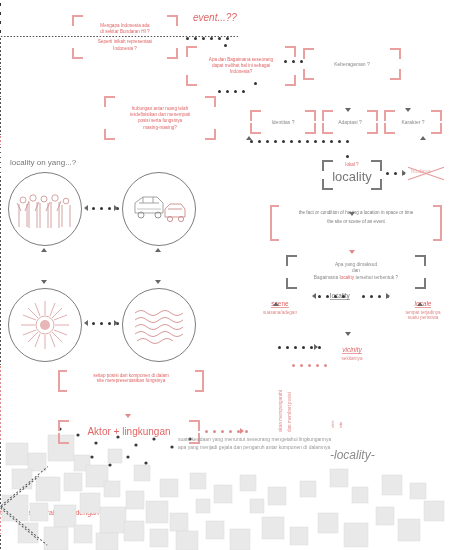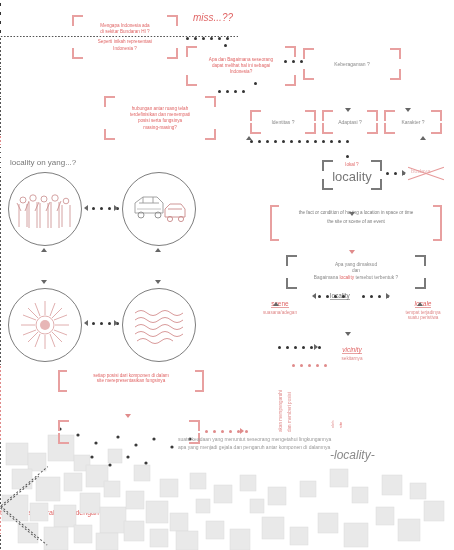--- a/index.html
+++ b/index.html
@@ -148,21 +148,21 @@
     <span class="bk br"></span>
     <div class="inner">
       <div class="q">Mengapa Indonesia ada</div>
       <div class="q">di sekitar Bundaran HI ?</div>
       <div style="height:4px"></div>
       <div class="q">Seperti inikah representasi</div>
       <div class="q">Indonesia ?</div>
     </div>
   </div>
 
-  <div class="miss" style="left:193px;top:12px;">miss...??</div>
+  <div class="miss" style="left:193px;top:12px;">event...??</div>
 
   <div class="bigdots" style="left:186px;top:37px;">
     <i></i>
       <i></i>
       <i></i>
       <i></i>
       <i></i>
       <i></i>
   </div>
   <div class="bigdots" style="left:224px;top:44px;">
@@ -518,20 +518,23 @@
   <div class="dv" style="left:44px;top:362px;height:8px;"></div>
   <div class="dv" style="left:158px;top:362px;height:8px;"></div>
 
   <div class="arrow down red" style="left:125px;top:414px;"></div>
 
   <div class="bracket" style="left:58px;top:420px;width:142px;height:24px;">
     <span class="bk tl"></span>
     <span class="bk tr"></span>
     <span class="bk bl"></span>
     <span class="bk br"></span>
+    <div class="inner">
+        <div class="aktor">Aktor + lingkungan</div>
+      </div>
   </div>
 
   <div class="bigdots red" style="left:205px;top:430px;">
     <i></i>
       <i></i>
       <i></i>
       <i></i>
       <i></i>
       <i></i>
   </div>

